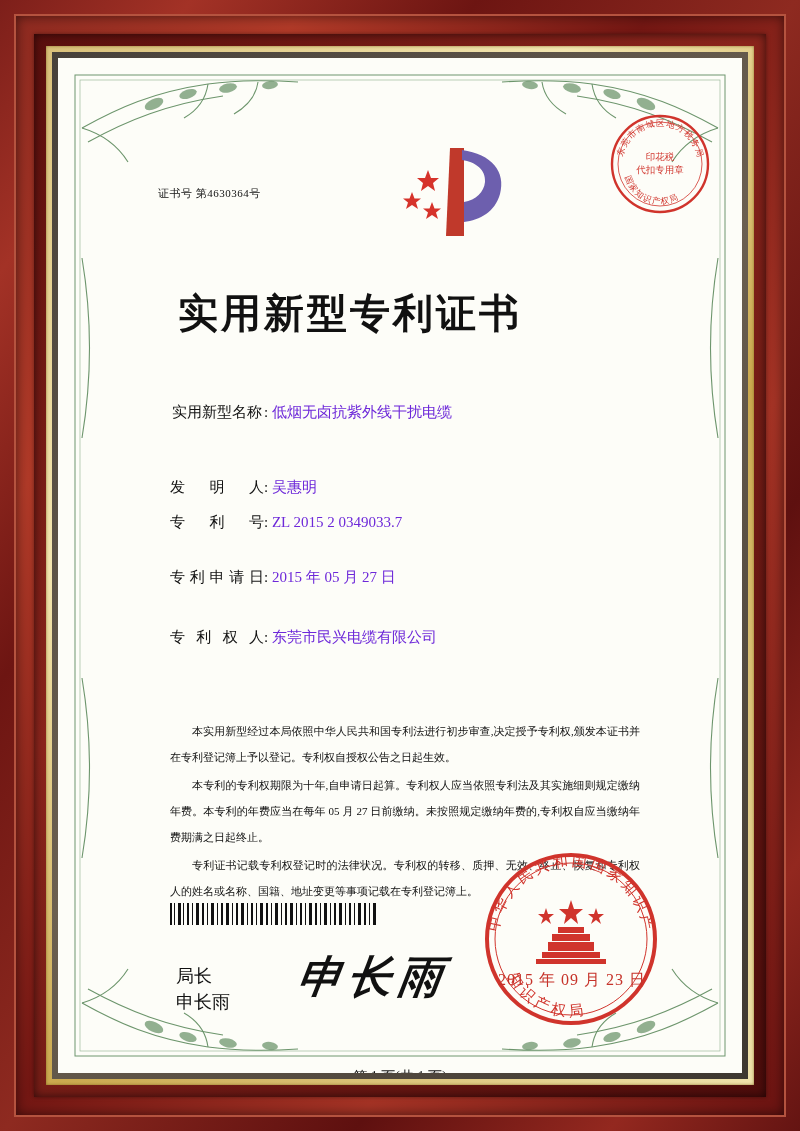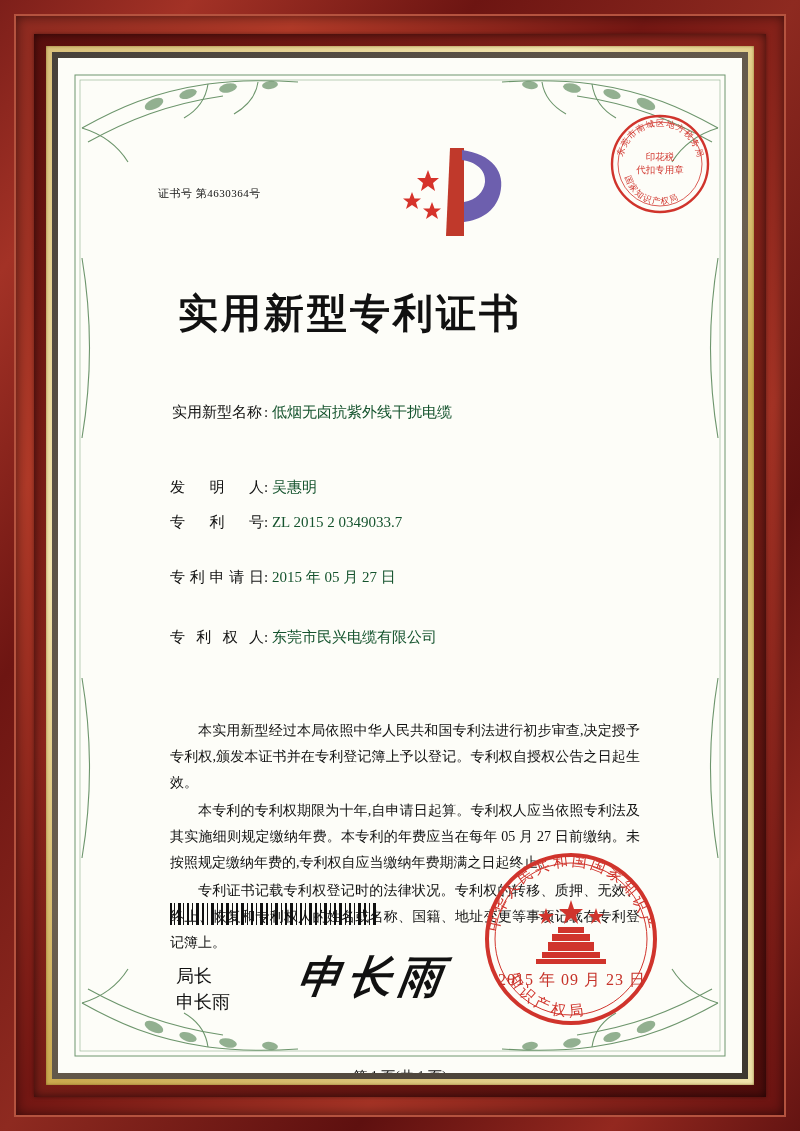--- a/index.html
+++ b/index.html
@@ -94,21 +94,21 @@
     font-size: 15px;
     color: #111;
     white-space: nowrap;
   }
   .field .label {
     display: inline-block;
     color: #111;
   }
   .field .value {
     display: inline-block;
-    color: #14532d;
+    color: #6d28d9;
   }
   .f1 { top: 345px; }
   .f2 { top: 400px; margin-top: 20px; }
   .f3 { top: 455px; }
   .f4 { top: 510px; }
   .f5 { top: 570px; }
   .f6 { top: 622px; }
 
   .lbl-w1 { display:inline-block; width: 94px; text-align: center; }
   .lbl-spread {
@@ -117,21 +117,21 @@
     text-align: justify;
     text-align-last: justify;
   }
 
   
   .body-text {
     position: absolute;
     left: 112px;
     top: 660px;
     width: 470px;
-    font-size: 14px;
+    font-size: 11px;
     line-height: 26px;
     color: #111;
     text-align: justify;
   }
   .body-text p {
     margin: 0 0 2px 0;
     text-indent: 2em;
   }
 
   

